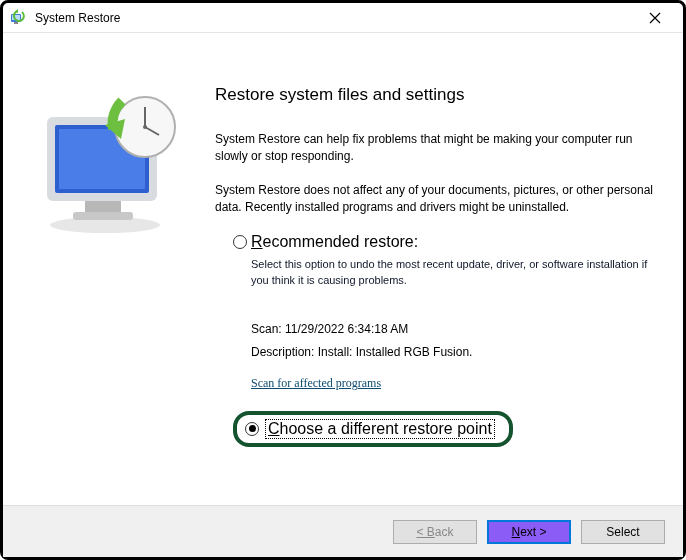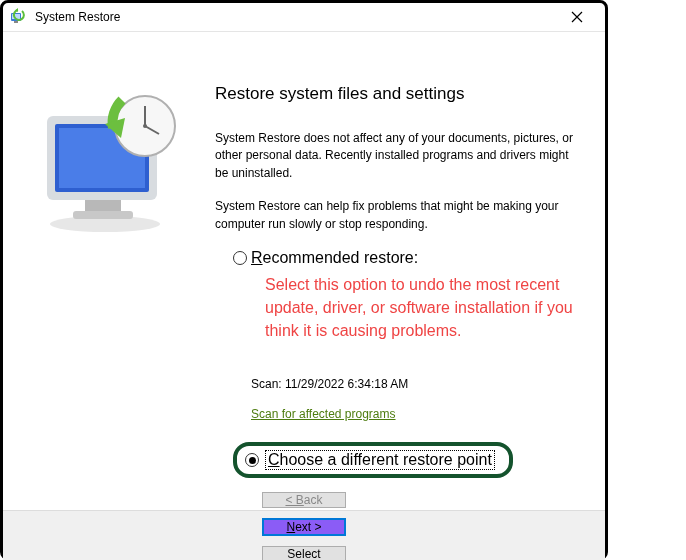--- a/index.html
+++ b/index.html
@@ -5,21 +5,21 @@
     * { box-sizing: border-box; margin: 0; padding: 0; }
     body {
       font-family: "Segoe UI", Tahoma, sans-serif;
       font-size: 12px;
       background: #fff;
       width: 686px;
       height: 560px;
       overflow: hidden;
     }
     .window {
-      width: 608px;
+      width: 686px;
       height: 560px;
       border: 3px solid #000;
       border-radius: 8px;
       background: #fff;
       display: flex;
       flex-direction: column;
       gap: 22px;
     }
     .titlebar {
       height: 30px;
@@ -97,39 +97,40 @@
       width: 7px;
       height: 7px;
       background: #000;
       border-radius: 50%;
     }
     .radio-label {
       font-size: 16px;
       color: #000;
     }
     .option-desc {
-      margin-left: 32px;
-      font-size: 16px;
-      color: #ef4444;
+      margin-left: 18px;
+      font-size: 11px;
+      color: #0f172a;
       line-height: 1.45;
       margin-bottom: 30px;
     }
     .detail-block {
       margin-left: 18px;
       font-size: 12px;
       color: #000;
       line-height: 1.9;
     }
     .link {
-      color: #4d7c0f;
+      color: #0c4a6e;
       text-decoration: underline;
       cursor: pointer;
       display: inline-block;
       margin-top: 8px;
       margin-bottom: 16px;
+      font-family: Liberation Serif, serif;
     }
     .dotted-focus {
       border: 1px dotted #000;
       padding: 0 2px;
     }
     .highlighted-option {
       display: inline-flex;
       align-items: center;
       gap: 6px;
       border: 4px solid #14532d;
@@ -138,21 +139,20 @@
     }
     .footer {
       height: 52px;
       border-top: 1px solid #ddd;
       background: #f0f0f0;
       display: flex;
       align-items: center;
       justify-content: flex-end;
       gap: 10px;
       padding: 0 18px;
-      flex-direction: column;
     }
     .btn {
       min-width: 84px;
       height: 24px;
       border: 1px solid #adadad;
       background: #e1e1e1;
       font-family: inherit;
       font-size: 12px;
       cursor: pointer;
       padding: 0 12px;
@@ -201,34 +201,38 @@
         <circle cx="118" cy="40" r="2" fill="#666"></circle>
         <line x1="118" y1="40" x2="118" y2="20" stroke="#666" stroke-width="2"></line>
         <line x1="118" y1="40" x2="132" y2="48" stroke="#666" stroke-width="2"></line>
         <path d="M 95 14 A 32 32 0 0 0 86 42" stroke="#6cbf3f" stroke-width="10" fill="none"></path>
         <polygon points="78,38 94,52 98,32" fill="#6cbf3f"></polygon>
       </svg>
     </div>
 
     <div class="right-pane">
       <div class="heading">Restore system files and settings</div>
+      <p class="para">System Restore can help fix problems that might be making your computer run slowly or stop responding.</p>
       <p class="para">System Restore does not affect any of your documents, pictures, or other personal data. Recently installed programs and drivers might be uninstalled.</p>
-      <p class="para">System Restore can help fix problems that might be making your computer run slowly or stop responding.</p>
 
       <div class="option-group">
         <div class="radio-row">
           <span class="radio"></span>
           <span class="radio-label"><span style="text-decoration:underline">R</span><span></span><span id="rec-label-rest">ecommended restore:</span></span>
         </div>
         <div class="option-desc">Select this option to undo the most recent update, driver, or software installation if you think it is causing problems.</div>
 
         <div class="detail-block">
           <div>
             <span>Scan:</span>
             <span>11/29/2022 6:34:18 AM</span>
+          </div>
+          <div>
+            <span>Description:</span>
+            <span>Install: Installed RGB Fusion.</span>
           </div>
           <a class="link">Scan for affected programs</a>
         </div>
 
         <div class="highlighted-option">
           <span class="radio checked"></span>
           <span class="radio-label dotted-focus"><span style="text-decoration:underline">C</span><span id="diff-label-rest">hoose a different restore point</span></span>
         </div>
       </div>
     </div>

